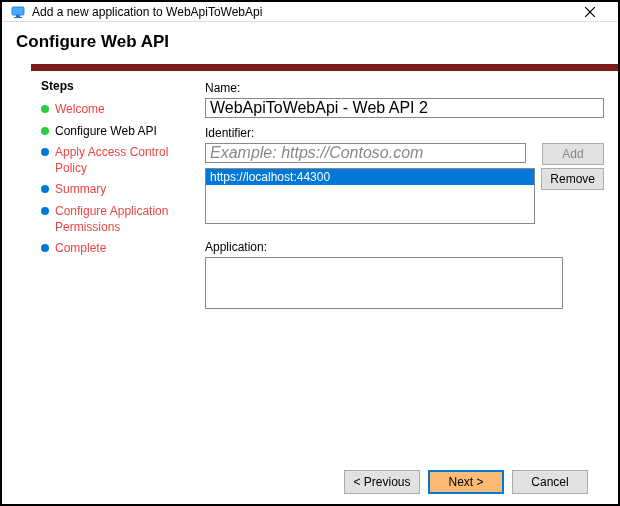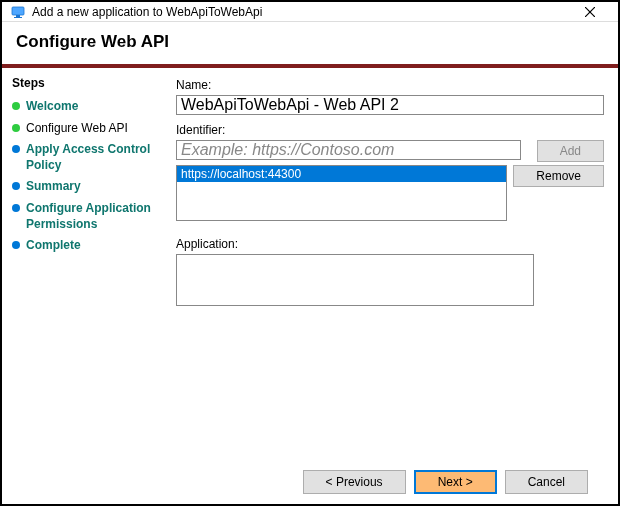--- a/index.html
+++ b/index.html
@@ -30,21 +30,22 @@
       font-size: 14px; cursor: pointer;
     }
     .heading {
       font-size: 17px;
       font-weight: bold;
       padding: 10px 14px 12px 14px;
     }
     .content {
       display: flex;
       height: 390px;
-      border-top: 4px solid #7f1d1d;
+      border-top: 7px solid #7f1d1d;
+      margin-left: 29px;
     }
     .sidebar {
       width: 168px;
       padding: 8px 0 0 10px;
       background: #fff;
     }
     .sidebar-title {
       font-weight: bold;
       font-size: 12px;
       margin-bottom: 6px;
@@ -58,21 +59,21 @@
       line-height: 1.3;
     }
     .step .bullet {
       width: 8px; height: 8px; border-radius: 50%;
       margin-right: 6px; margin-top: 3px;
       flex-shrink: 0;
     }
     .bullet.done { background: #2ecc40; }
     .bullet.current { background: #2ecc40; }
     .bullet.pending { background: #0078d7; }
-    .step.link .label { color: #0f766e; font-weight: bold; }
+    .step.link .label { color: #ef4444; }
     .step.current .label { color: #000; }
     .step .label { word-wrap: break-word; max-width: 140px; }
     .main {
       flex: 1;
       padding: 8px 14px 8px 6px;
     }
     .field-label {
       font-size: 12px;
       margin-bottom: 3px;
       margin-top: 2px;
@@ -92,21 +93,21 @@
     }
     .id-input-col { flex: 1; }
     .btn {
       min-width: 62px;
       height: 22px;
       border: 1px solid #adadad;
       background: #e1e1e1;
       font-size: 12px;
       font-family: inherit;
       cursor: pointer;
-      padding: 0 22px;
+      padding: 0 8px;
     }
     .btn:disabled {
       color: #888;
       cursor: default;
     }
     .id-list-row {
       display: flex;
       gap: 6px;
       margin-top: 3px;
     }

